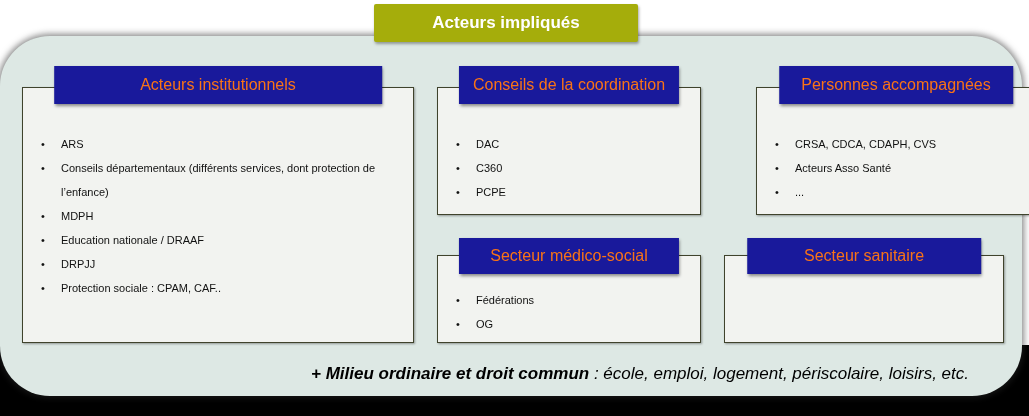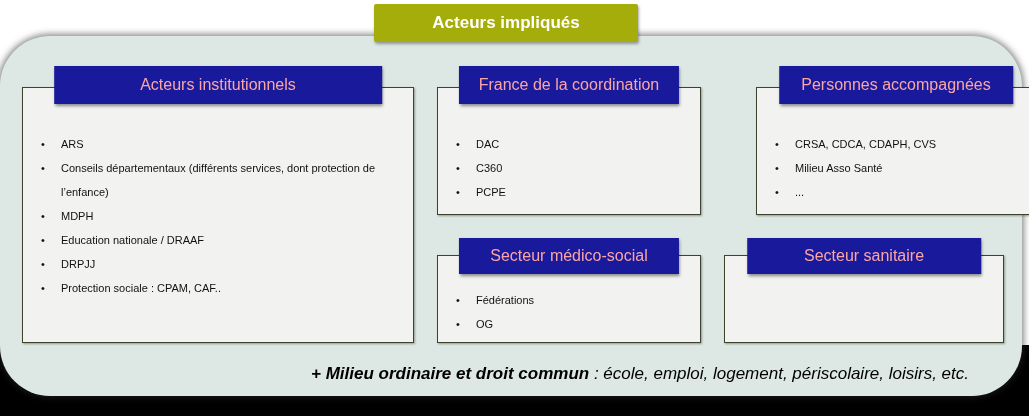--- a/index.html
+++ b/index.html
@@ -29,21 +29,21 @@
     position:absolute;
     background:var(--box-bg,#f2f3f0);
     border:1px solid var(--box-border,#3f432c);
     box-shadow:1px 1px 2px rgba(0,0,0,.35);
   }
   .box-header {
     position:absolute; top:-22px; left:50%; transform:translateX(-50%);
     width:84%; height:38px;
     background:var(--header-bg,#19199b);
     display:flex; align-items:center; justify-content:center;
-    color:#fca5a5; font-size:16px; white-space:nowrap;
+    color:#f97316; font-size:16px; white-space:nowrap;
     box-shadow:1px 2px 3px rgba(0,0,0,.45);
   }
   .box.small .box-header { top:-18px; height:36px; }
   .box-list { list-style:none; margin:0; padding:44px 10px 0 16px; }
   .box.small .box-list { padding-top:32px; }
   .box-list li {
     position:relative; padding-left:22px;
     font-size:11px; line-height:24px; color:var(--text,#111111);
   }
   .box-list li::before { content:"\2022"; position:absolute; left:2px; top:0; }
@@ -79,36 +79,36 @@
         <li>Conseils départementaux (différents services, dont protection de l’enfance)</li>
         <li>MDPH</li>
         <li>Education nationale / DRAAF</li>
         <li>DRPJJ</li>
         <li>Protection sociale : CPAM, CAF..</li>
       </ul>
   </div>
 
   <div class="box box2">
     <div class="box-header">
-      <span>France de la coordination</span>
+      <span>Conseils de la coordination</span>
     </div>
     <ul class="box-list">
         <li>DAC</li>
         <li>C360</li>
         <li>PCPE</li>
       </ul>
   </div>
 
   <div class="box box3">
     <div class="box-header">
       <span>Personnes accompagnées</span>
     </div>
     <ul class="box-list">
         <li>CRSA, CDCA, CDAPH, CVS</li>
-        <li>Milieu Asso Santé</li>
+        <li>Acteurs Asso Santé</li>
         <li>...</li>
       </ul>
   </div>
 
   <div class="box box4 small">
     <div class="box-header">
       <span>Secteur médico-social</span>
     </div>
     <ul class="box-list">
         <li>Fédérations</li>

